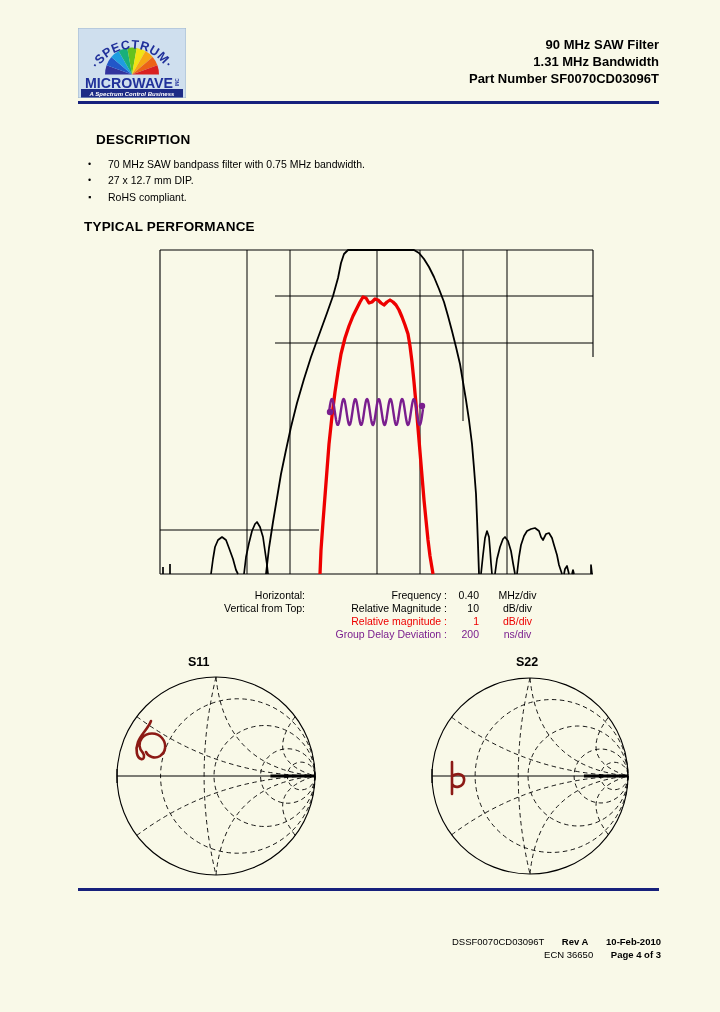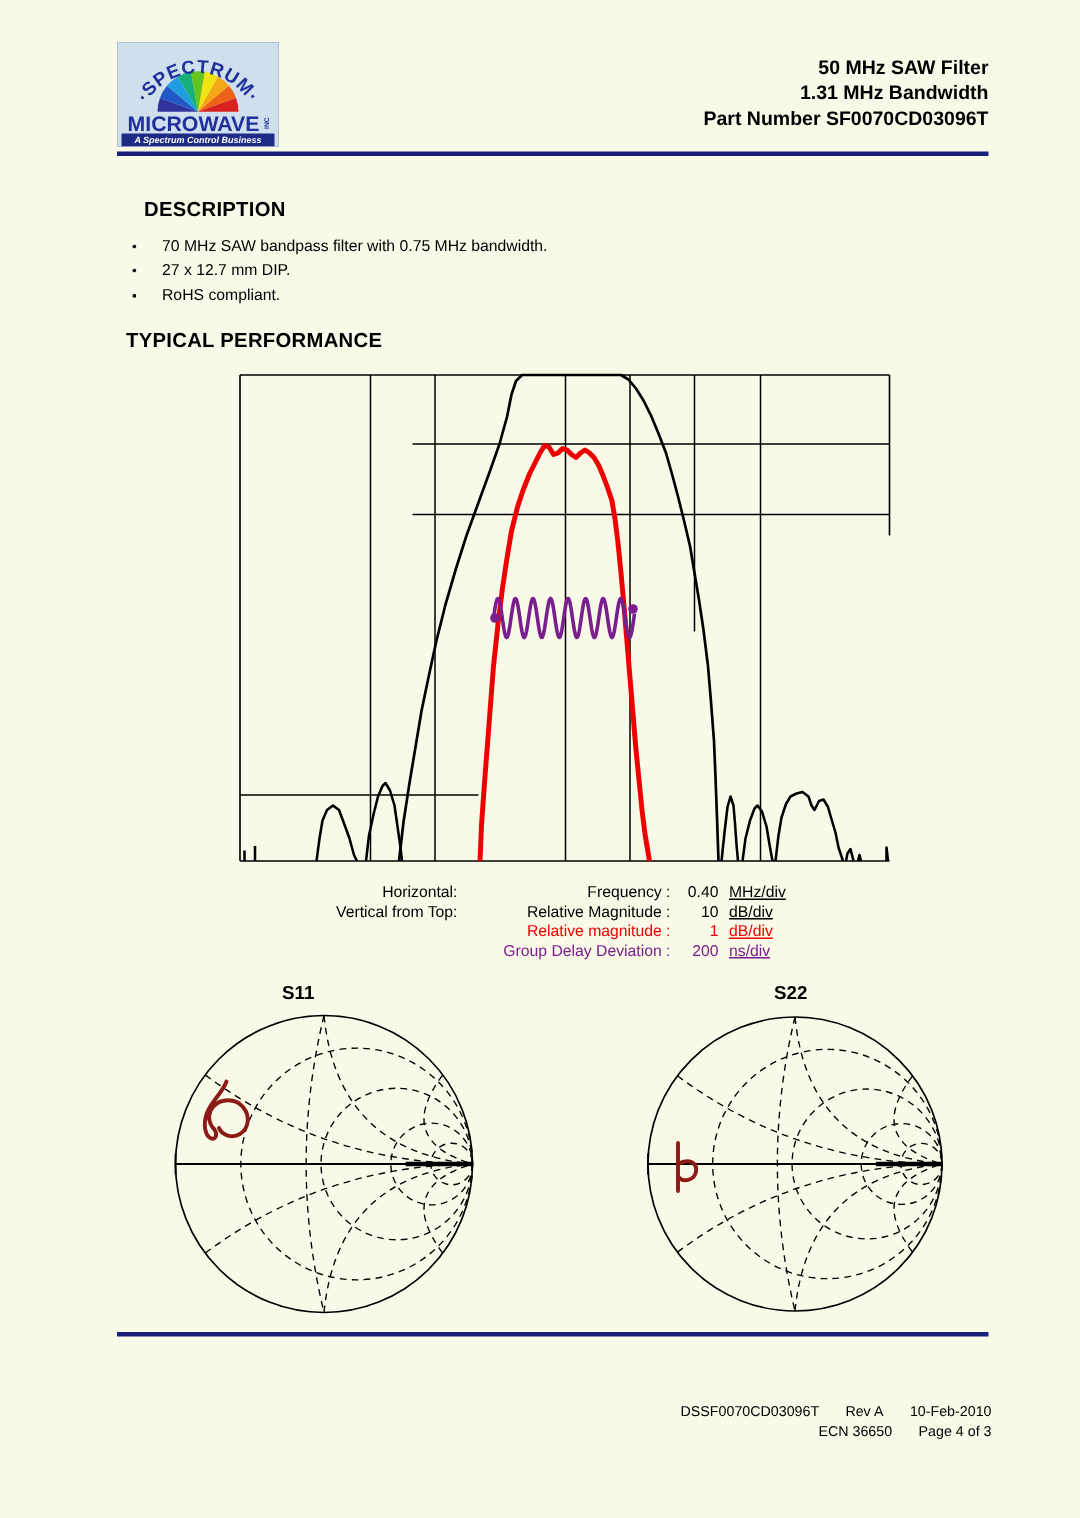--- a/index.html
+++ b/index.html
@@ -10,27 +10,27 @@
   .rule{position:absolute;height:3px;background:#17217C;}
   .title-block{position:absolute;top:36px;right:61px;text-align:right;
                font-weight:bold;font-size:13px;line-height:17px;}
   .sec-head{position:absolute;font-weight:bold;font-size:13.5px;letter-spacing:0.2px;}
   .bullets{position:absolute;left:88px;top:156px;font-size:10.5px;line-height:16.4px;}
   .bullet-row{display:flex;}
   .bullet-glyph{width:20px;font-size:9px;}
   .legend{position:absolute;left:100px;top:589px;width:420px;font-size:10.5px;line-height:12.9px;}
   .legend-row{display:grid;grid-template-columns:205px 142px 32px 70px;}
   .lg-c1,.lg-c2,.lg-c3{text-align:right;}
-  .lg-c4{text-align:left;padding-left:7px;text-decoration:underline;}
+  .lg-c4{text-align:center;padding-left:7px;}
   .smith-label{position:absolute;width:44px;font-weight:bold;font-size:12.5px;}
   .footer-center{position:absolute;left:70px;top:895px;width:560px;text-align:center;font-weight:bold;}
   .f-line1{font-size:10.5px;line-height:13px;}
   .f-line2{font-size:10px;line-height:13px;}
   .footer-right{position:absolute;right:59px;top:936px;text-align:right;font-size:9.5px;line-height:12.5px;}
-  .fr-gap{display:inline-block;margin-left:15px;}
+  .fr-gap{display:inline-block;margin-left:15px;font-weight:bold;}
   svg.overlay{position:absolute;left:0;top:0;}
 </style>
 </head>
 <body>
 
 <div class="page">
 
   <svg class="abs" style="left:78px;top:28px;" width="108" height="70" viewBox="0 0 108 70">
     <defs>
         <path id="arcpath" d="M 15,54 A 39.5 39.5 0 0 1 93,54" fill="none"></path>
@@ -50,21 +50,21 @@
     <text font-size="12.5" font-weight="bold" fill="#20309A" letter-spacing="0.5">
       <textPath href="#arcpath" startOffset="50%" text-anchor="middle">·SPECTRUM·</textPath>
     </text>
     <text x="7" y="59.5" font-size="14" font-weight="bold" fill="#20309A" textLength="88" lengthAdjust="spacingAndGlyphs">MICROWAVE</text>
     <text x="101" y="58" font-size="4.5" font-weight="bold" fill="#20309A" transform="rotate(-90 101 58)">INC</text>
     <rect x="3" y="61" width="102" height="8.5" fill="#1D2B86"></rect>
     <text x="54" y="67.6" font-size="6" font-style="italic" font-weight="bold" fill="#FFFFFF" text-anchor="middle">A Spectrum Control Business</text>
   </svg>
 
   <div class="title-block">
-    <div>50 MHz SAW Filter</div>
+    <div>90 MHz SAW Filter</div>
     <div>1.31 MHz Bandwidth</div>
     <div>Part Number SF0070CD03096T</div>
   </div>
 
   <div class="rule" style="left:78px;top:101px;width:581px;"></div>
 
   <div class="sec-head" style="left:84px;top:132px;margin-left:12px;">DESCRIPTION</div>
   <div class="bullets">
     <div class="bullet-row">
       <span class="bullet-glyph">•</span>

